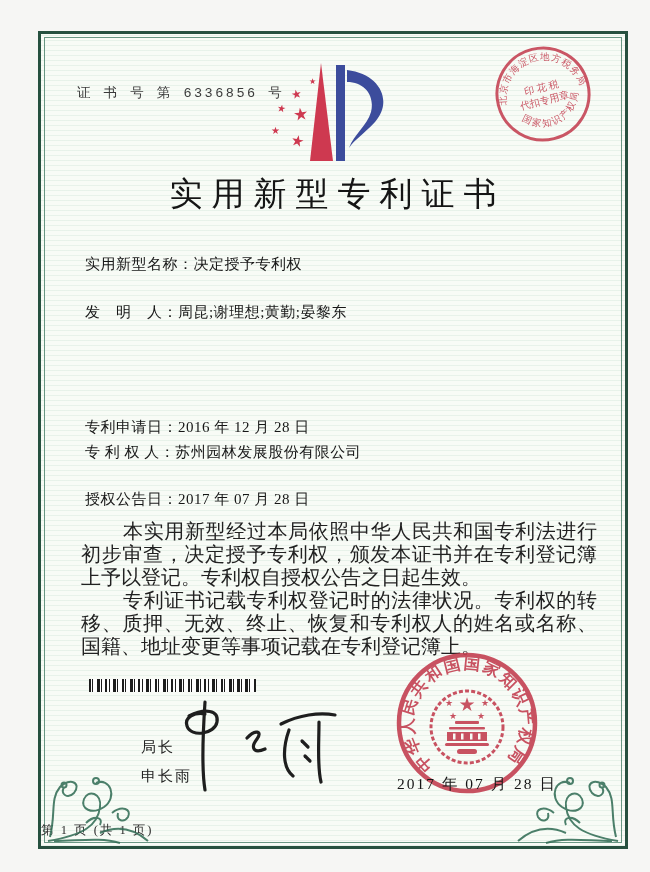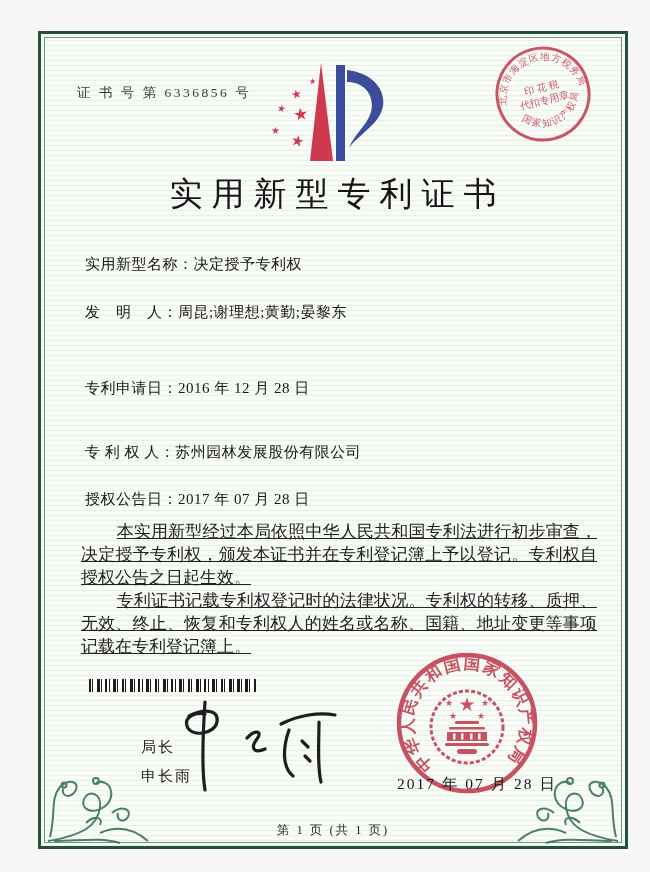--- a/index.html
+++ b/index.html
@@ -17,37 +17,37 @@
     background:
       repeating-linear-gradient(0deg, rgba(146,195,170,0.16) 0 1px, rgba(0,0,0,0) 1px 5px),
       #f8fbf6;
   }
   .cert::before {
     content:""; position:absolute; inset:3px;
     border:1px solid rgba(58,118,93,0.75); pointer-events:none;
   }
   .cert-number {
     position:absolute; left:36px; top:50px;
-    font-size:13.5px; letter-spacing:2.5px; color:#3a3a3a;
+    font-size:13.5px; letter-spacing:2.5px; color:#3a3a3a;font-family:Liberation Mono, monospace;
   }
   .logo { position:absolute; left:216px; top:26px; width:130px; height:108px; }
   .stamp-tax {
     position:absolute; left:452px; top:10px; width:100px; height:100px;
     transform:rotate(-14deg); opacity:.85;
   }
   .title {
     position:absolute; left:0; top:138px; width:100%;
     text-align:center; font-size:33px; font-weight:400;
     letter-spacing:9px; color:#151515; text-indent:9px;
   }
   .field { position:absolute; left:44px; font-size:15px; color:#161616; letter-spacing:.5px; white-space:nowrap; }
-  .f0{top:221px}.f1{top:269px}.f2{top:316px}.f3{top:345px}.f4{top:409px}.f5{top:456px}
+  .f0{top:221px}.f1{top:269px}.f2{top:316px}.f3{top:384px}.f4{top:409px}.f5{top:456px}
   .paras {
     position:absolute; left:40px; top:486px; width:516px;
-    font-size:17px; line-height:23px; text-align:justify; color:#212121;text-decoration:underline;
+    font-size:20px; line-height:23px; text-align:justify; color:#212121;
   }
   .paras p { text-indent:2.1em; }
   .barcode {
     position:absolute; left:48px; top:645px; width:167px; height:13px;
     background:repeating-linear-gradient(90deg,
       #1c1c1c 0 2px, #fdfdfd 2px 3.5px,
       #1c1c1c 3.5px 4.5px, #fdfdfd 4.5px 8px,
       #1c1c1c 8px 11px, #fdfdfd 11px 12px,
       #1c1c1c 12px 13px, #fdfdfd 13px 16.5px);
   }
@@ -57,21 +57,21 @@
     font-size:15px; line-height:29px; color:#222; letter-spacing:2px;margin-left:48px;
   }
   .signature { position:absolute; left:118px; top:660px; width:210px; height:105px; }
   .seal-main { position:absolute; left:352px; top:615px; width:148px; height:148px; opacity:.87; z-index:3; }
   .issue-date {
     position:absolute; left:356px; top:740px; z-index:5;
     font-size:15.5px; color:#161616; letter-spacing:2px; white-space:nowrap;
   }
   .page-footer {
     position:absolute; left:0; bottom:7px; width:100%;
-    text-align:center; font-size:12.5px; letter-spacing:2px; color:#2c2c2c;
+    text-align:left; font-size:12.5px; letter-spacing:2px; color:#2c2c2c;
   }
   .corner { position:absolute; bottom:1px; width:112px; height:132px; }
   .corner.bl { left:1px; }
   .corner.br { right:1px; transform:scaleX(-1); }
   svg text { user-select:none; }
 </style>
 </head>
 <body>
 
 <div class="scan">

